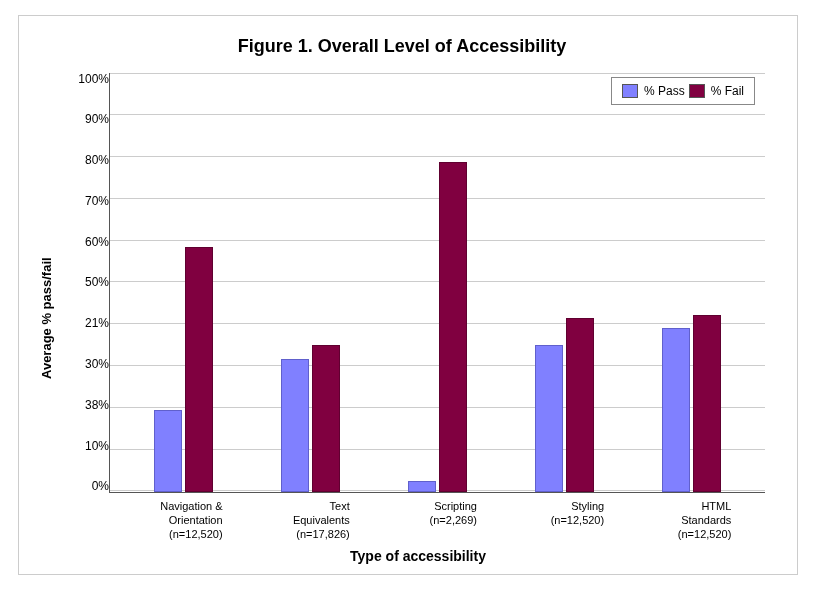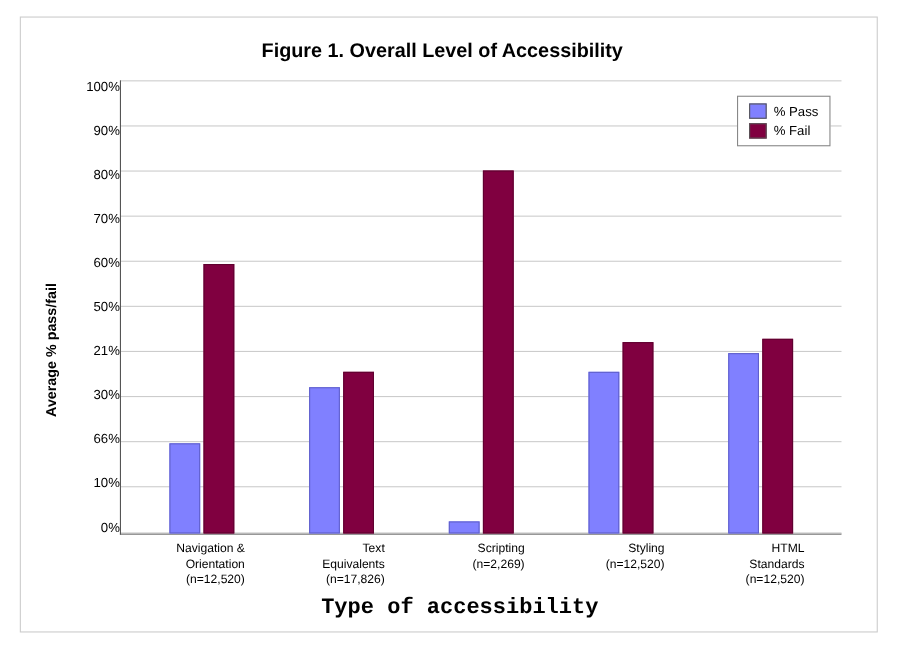--- a/index.html
+++ b/index.html
@@ -120,36 +120,35 @@
       padding: 6px 10px 0 10px;
       margin-left: 0px;
     }
     .x-label {
       font-size: 11px;
       text-align: right;
       width: 80px;
       line-height: 1.3;
     }
     .x-axis-title {
-      font-size: 20px;
+      font-size: 14px;
       font-weight: bold;
       text-align: center;
       margin-top: 6px;
-      font-family: Liberation Mono, monospace;
     }
     .legend {
       position: absolute;
-      top: 14px;
+      top: 4px;
       right: 10px;
       border: 1px solid #888;
       padding: 6px 10px;
       background: #fff;
       font-size: 12px;
       display: flex;
-      flex-direction: column;
+      flex-direction: row;
       gap: 4px;
       text-align: center;
     }
     .legend-item {
       display: flex;
       align-items: center;
       gap: 6px;
     }
     .legend-swatch {
       width: 16px;
@@ -167,21 +166,21 @@
   <div class="chart-title">Figure 1. Overall Level of Accessibility</div>
 
   <div class="chart-body">
     <div class="y-axis-label">Average % pass/fail</div>
 
     <div class="chart-plot-area">
       <div class="plot-with-yaxis">
         <div class="y-ticks" id="y-ticks-container">
             <div class="y-tick-label">0%</div>
             <div class="y-tick-label">10%</div>
-            <div class="y-tick-label">66%</div>
+            <div class="y-tick-label">38%</div>
             <div class="y-tick-label">30%</div>
             <div class="y-tick-label">21%</div>
             <div class="y-tick-label">50%</div>
             <div class="y-tick-label">60%</div>
             <div class="y-tick-label">70%</div>
             <div class="y-tick-label">80%</div>
             <div class="y-tick-label">90%</div>
             <div class="y-tick-label">100%</div>
           </div>
 

